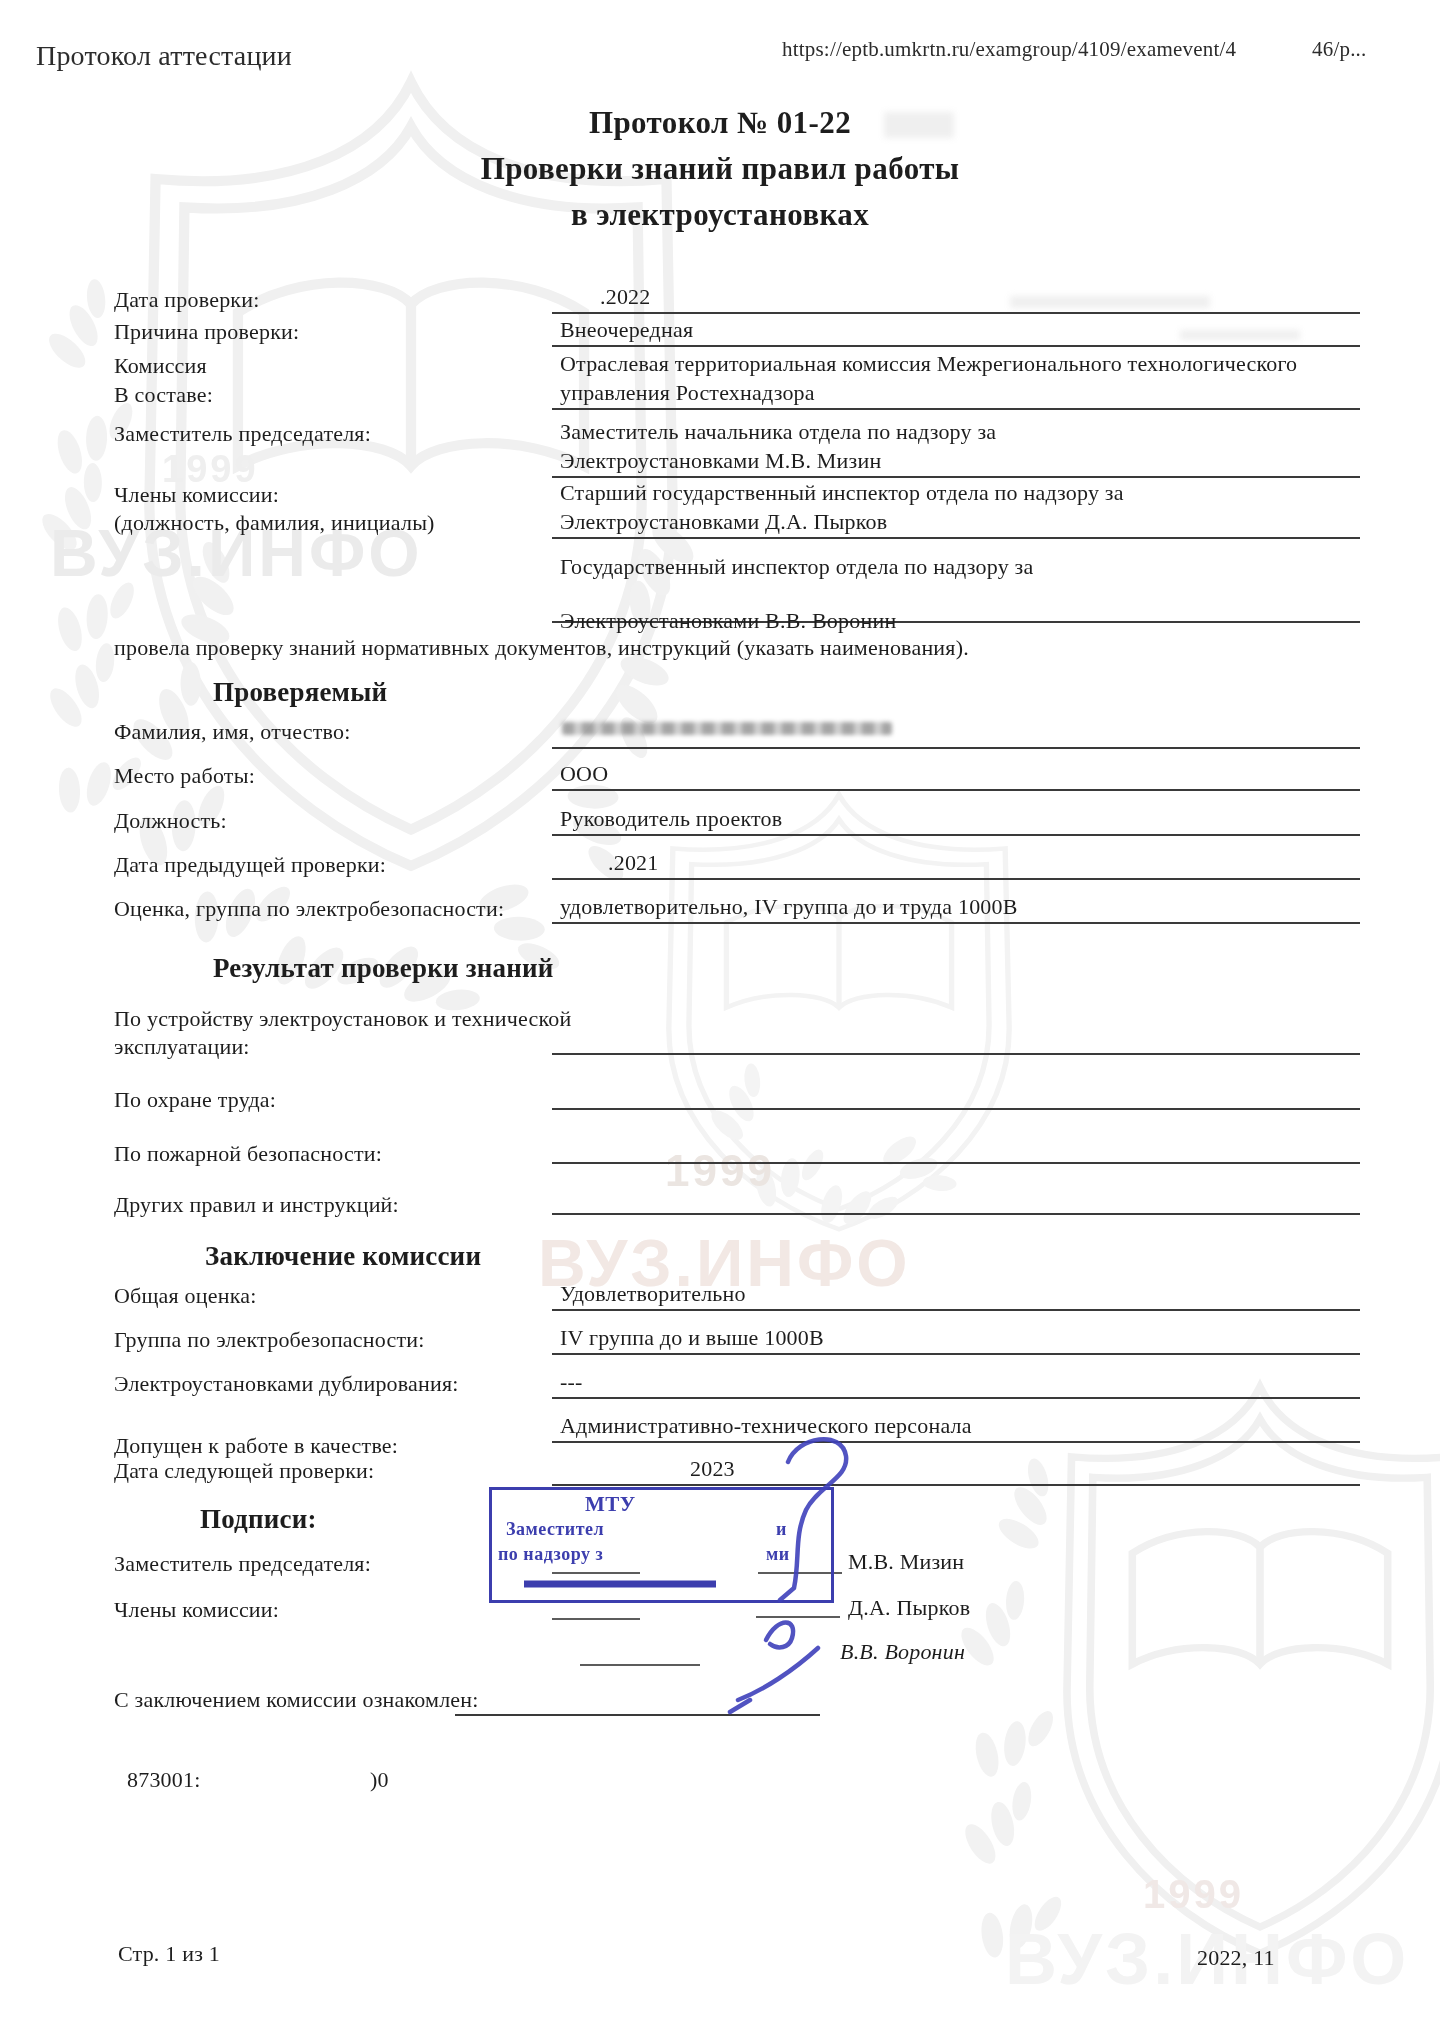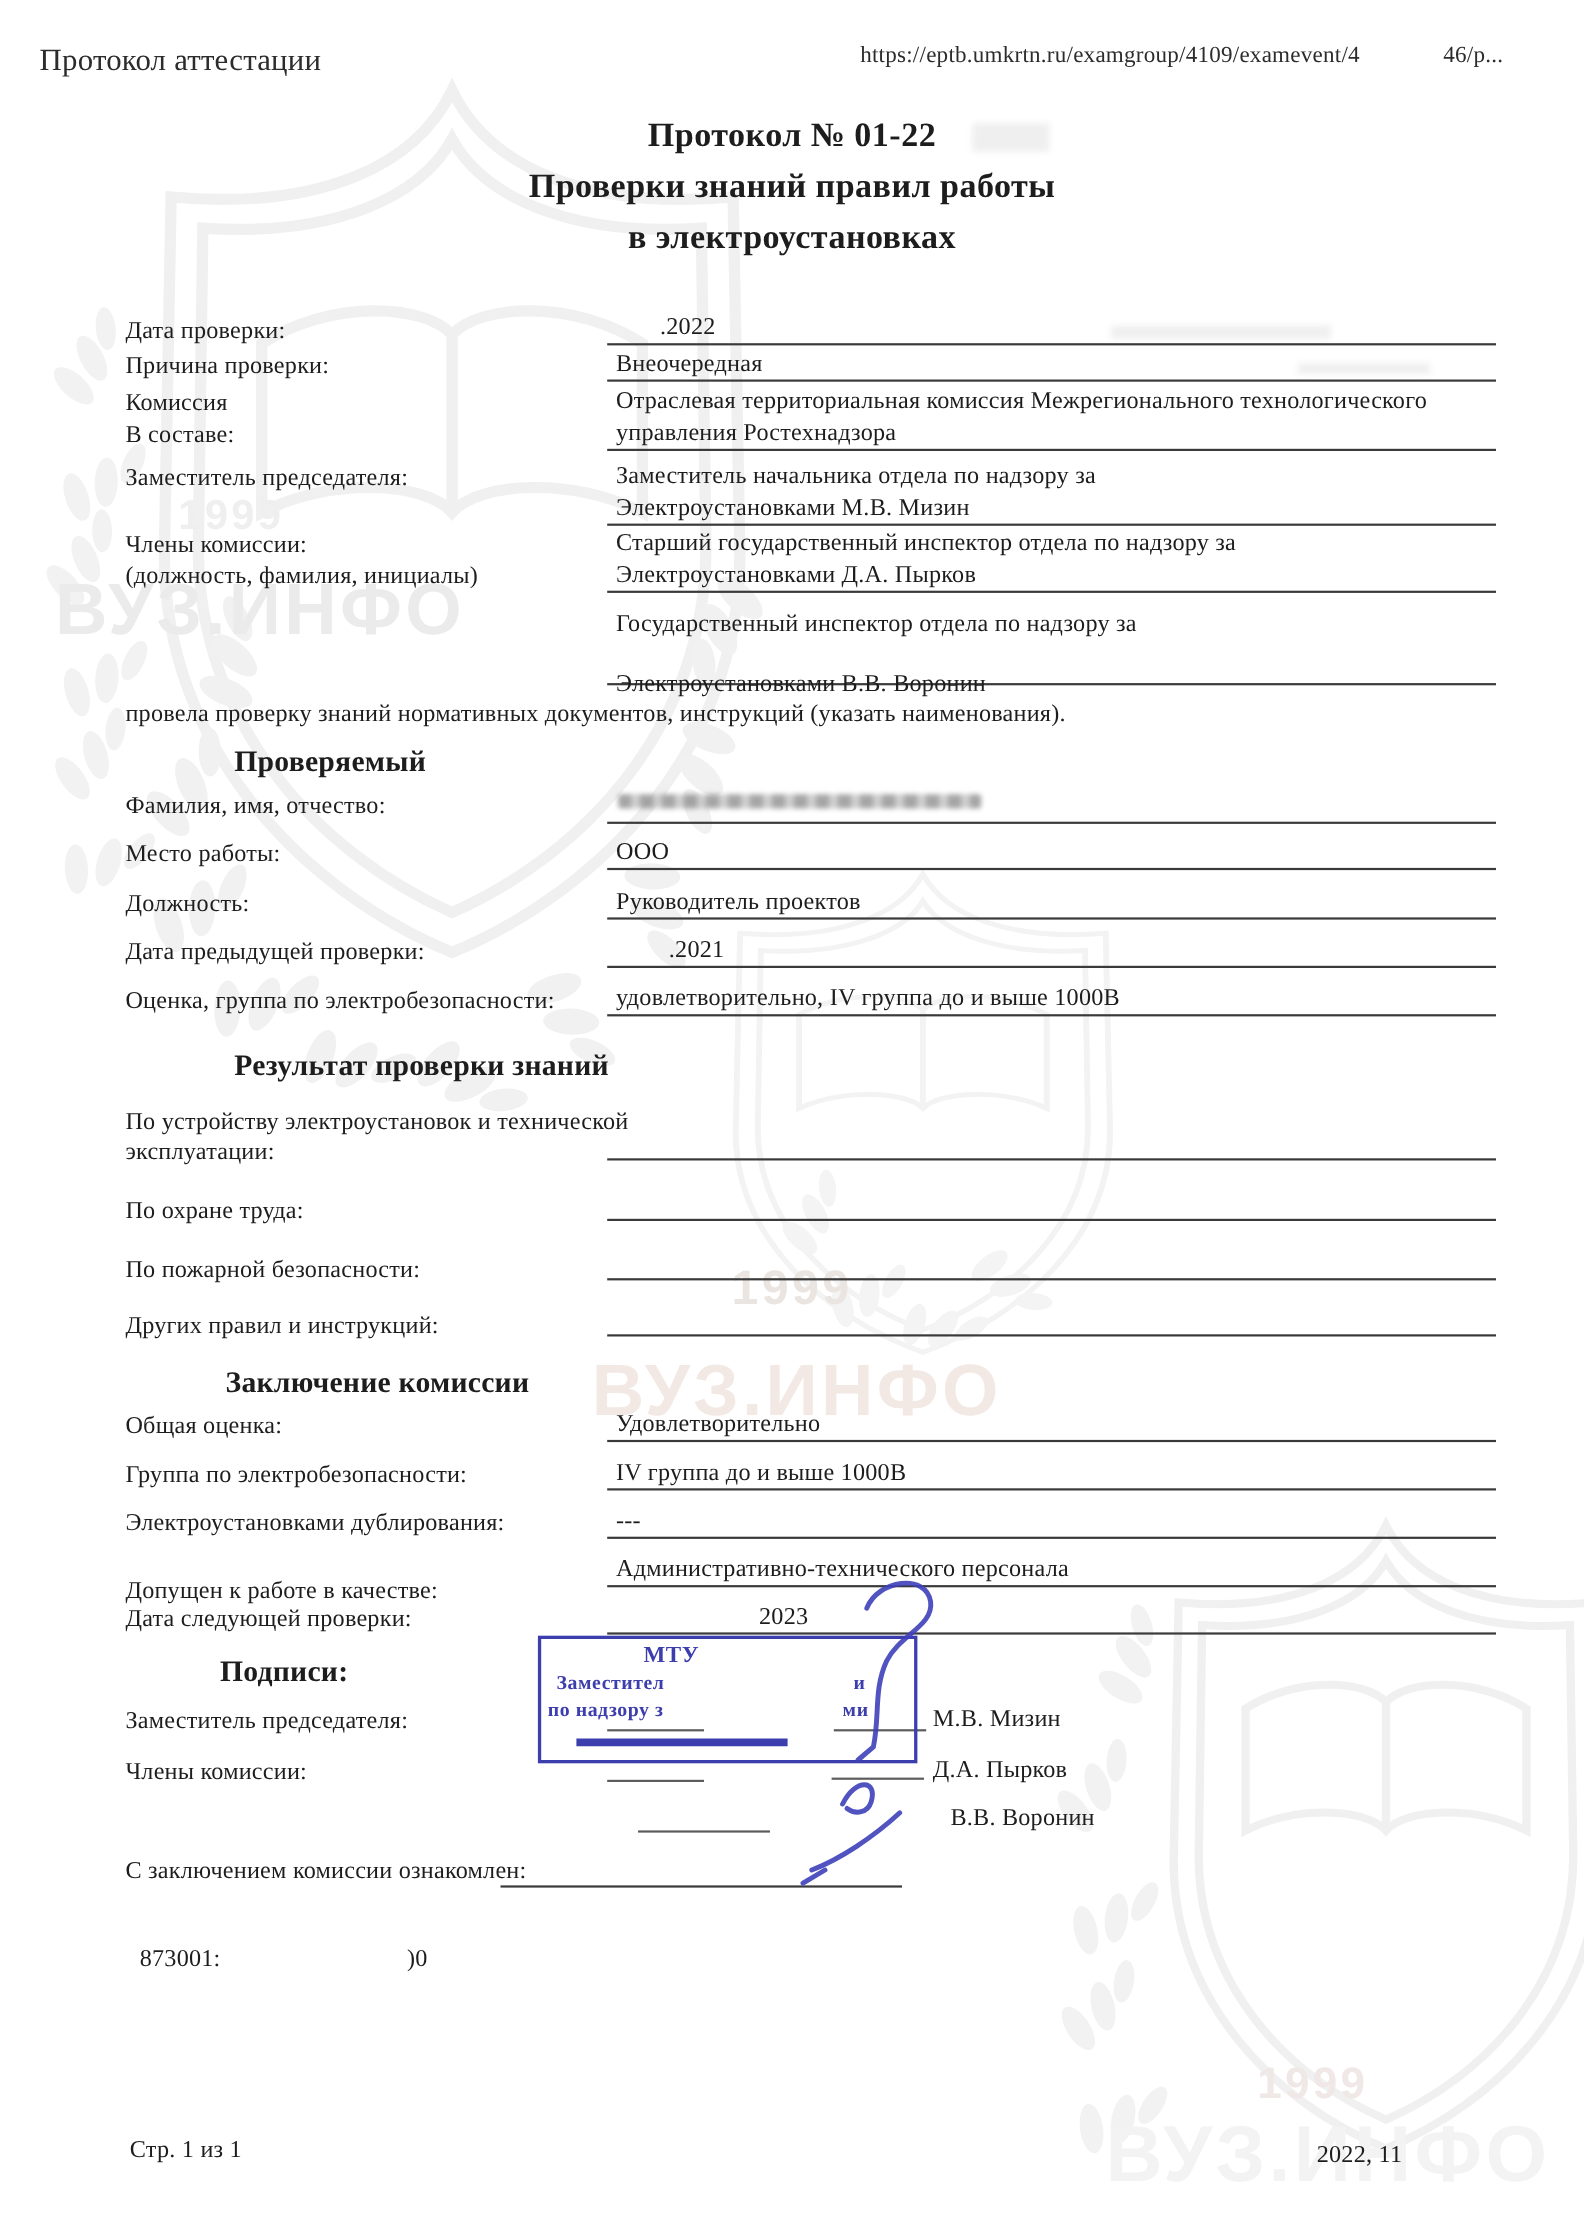--- a/index.html
+++ b/index.html
@@ -149,21 +149,21 @@
 
   <div class="t" style="left:114px;top:807px;">Должность:</div>
   <div class="t" style="left:560px;top:805px;">Руководитель проектов</div>
   <div class="uline" style="left:552px;top:834px;width:808px;"></div>
 
   <div class="t" style="left:114px;top:851px;">Дата предыдущей проверки:</div>
   <div class="t" style="left:608px;top:849px;">.2021</div>
   <div class="uline" style="left:552px;top:878px;width:808px;"></div>
 
   <div class="t" style="left:114px;top:895px;">Оценка, группа по электробезопасности:</div>
-  <div class="t" style="left:560px;top:893px;">удовлетворительно, IV группа до и выше 1000В</div>
+  <div class="t" style="left:560px;top:893px;">удовлетворительно, IV группа до и труда 1000В</div>
   <div class="uline" style="left:552px;top:922px;width:808px;"></div>
 
   <div class="t h" style="left:213px;top:952px;">Результат проверки знаний</div>
 
   <div class="t" style="left:114px;top:1005px;">По устройству электроустановок и технической</div>
   <div class="t" style="left:114px;top:1033px;">эксплуатации:</div>
   <div class="uline" style="left:552px;top:1053px;width:808px;"></div>
 
   <div class="t" style="left:114px;top:1086px;">По охране труда:</div>
   <div class="uline" style="left:552px;top:1108px;width:808px;"></div>
@@ -202,21 +202,21 @@
   <div class="sigline" style="left:552px;top:1572px;width:88px;"></div>
   <div class="sigline" style="left:758px;top:1572px;width:84px;"></div>
   <div class="t" style="left:848px;top:1548px;">М.В. Мизин</div>
 
   <div class="t" style="left:114px;top:1596px;">Члены комиссии:</div>
   <div class="sigline" style="left:552px;top:1618px;width:88px;"></div>
   <div class="sigline" style="left:756px;top:1616px;width:84px;"></div>
   <div class="t" style="left:848px;top:1594px;">Д.А. Пырков</div>
 
   <div class="sigline" style="left:580px;top:1664px;width:120px;"></div>
-  <div class="t" style="left:864px;top:1638px;">В.В. Воронин</div>
+  <div class="t" style="left:840px;top:1638px;font-style:italic;">В.В. Воронин</div>
 
   <div class="t" style="left:114px;top:1686px;">С заключением комиссии ознакомлен:</div>
   <div class="uline" style="left:455px;top:1714px;width:365px;"></div>
 
   <div class="stamp"></div>
   <div class="stamp-t" style="left:585px;top:1492px;font-size:21px;">МТУ</div>
   <div class="stamp-t" style="left:506px;top:1519px;font-size:18px;">Заместител</div>
   <div class="stamp-t" style="left:776px;top:1519px;font-size:18px;">и</div>
   <div class="stamp-t" style="left:498px;top:1544px;font-size:18px;">по надзору з</div>
   <div class="stamp-t" style="left:766px;top:1544px;font-size:18px;">ми</div>

